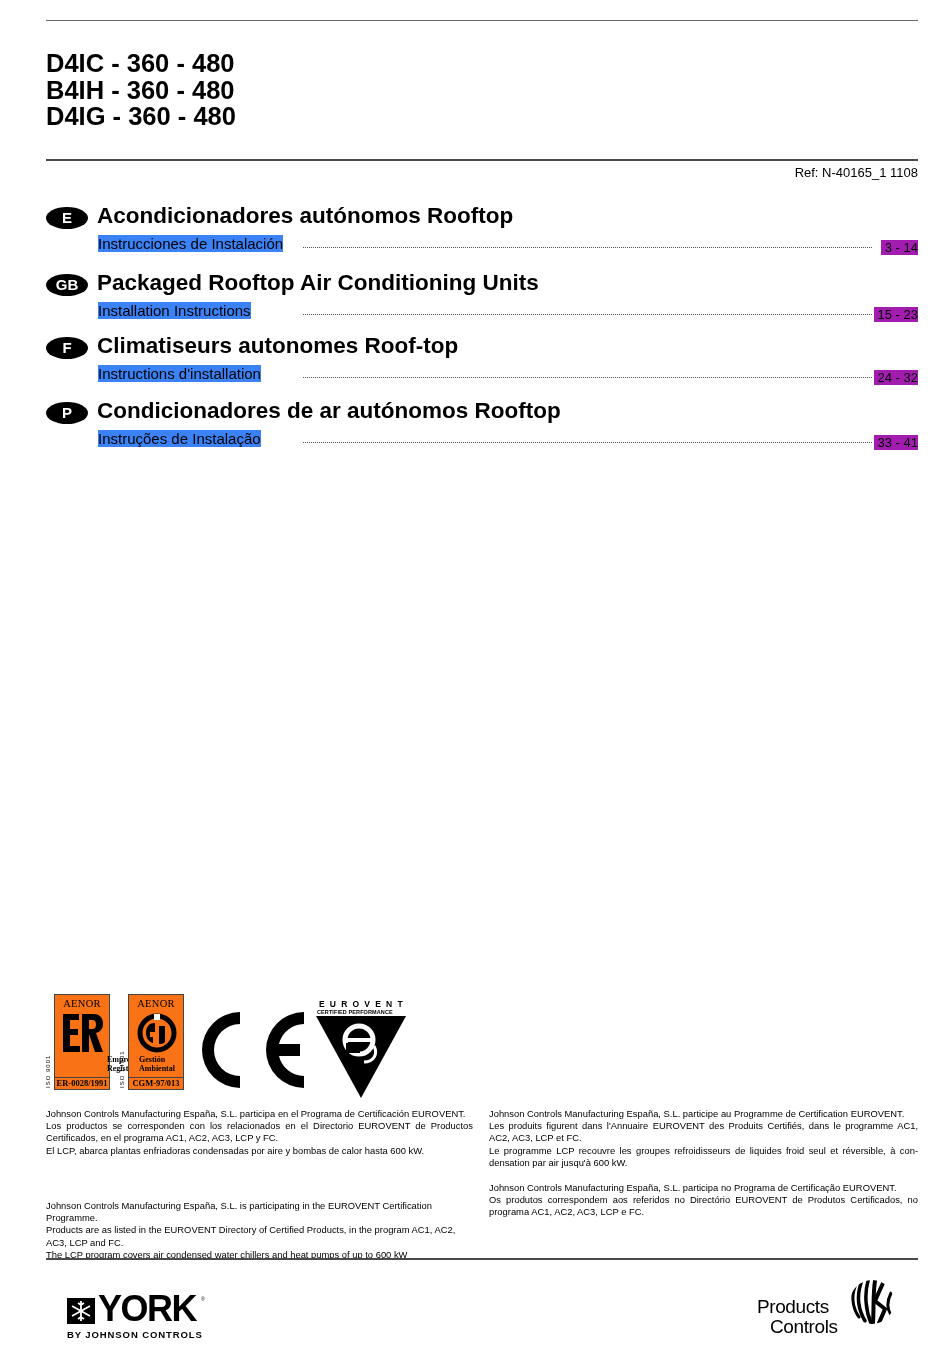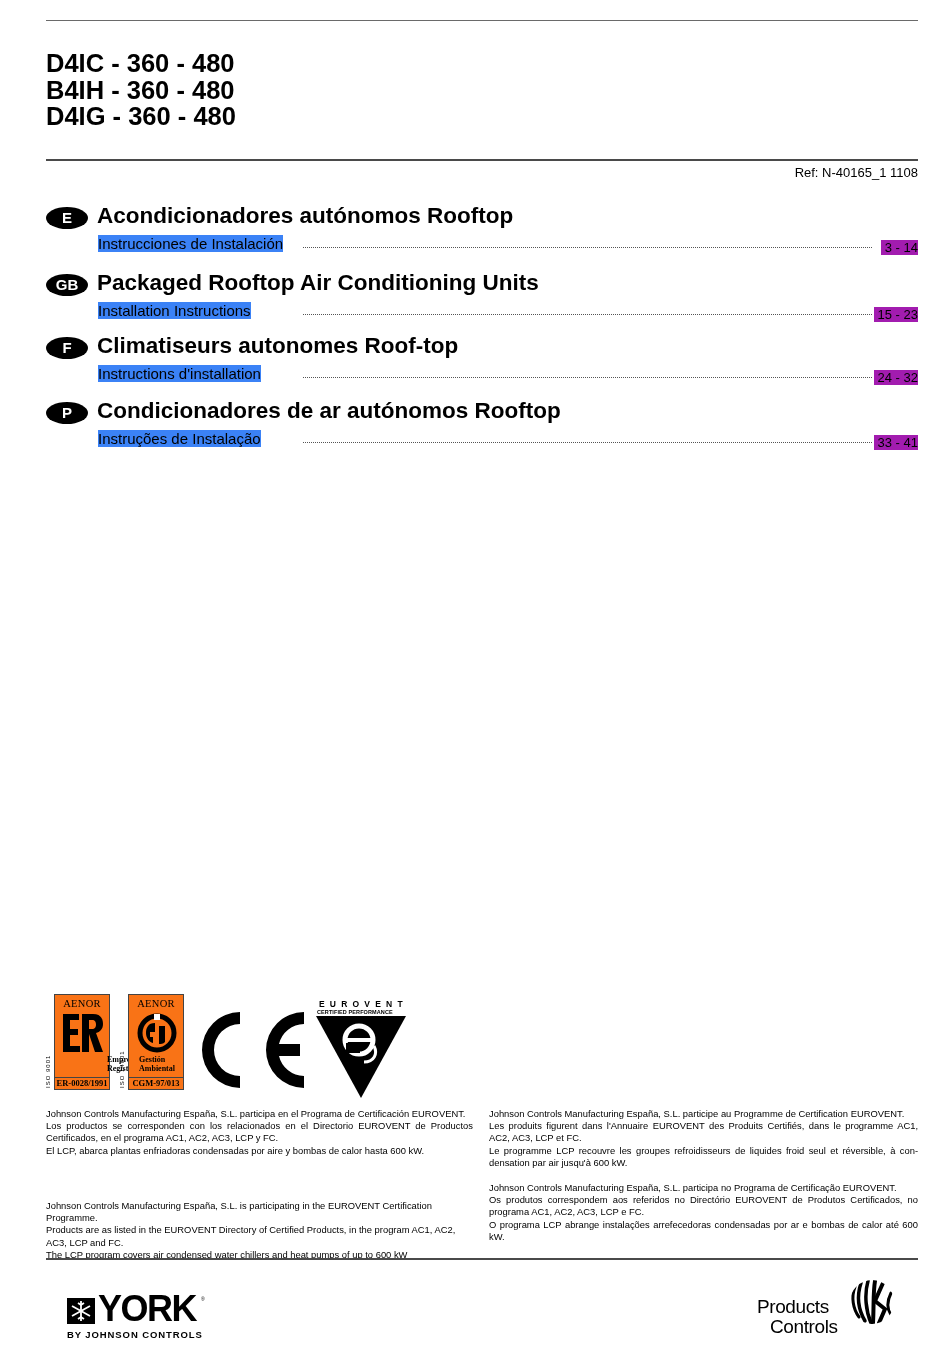--- a/index.html
+++ b/index.html
@@ -150,21 +150,20 @@
 
 <div class="cert" style="left:489px; top:1108px; width:429px;">
   <p>Johnson Controls Manufacturing España, S.L. participe au Programme de Certification EUROVENT.</p>
   <p>Les produits figurent dans l'Annuaire EUROVENT des Produits Certifiés, dans le programme AC1, AC2, AC3, LCP et FC.</p>
   <p>Le programme LCP recouvre les groupes refroidisseurs de liquides froid seul et réversible, à con-densation par air jusqu'à 600 kW.</p>
 </div>
 
 <div class="cert" style="left:489px; top:1182px; width:429px;">
   <p>Johnson Controls Manufacturing España, S.L. participa no Programa de Certificação EUROVENT.</p>
   <p>Os produtos correspondem aos referidos no Directório EUROVENT de Produtos Certificados, no programa AC1, AC2, AC3, LCP e FC.</p>
-  <p>O programa LCP abrange instalações arrefecedoras condensadas por ar e bombas de calor até 600 kW.</p>
 </div>
 
 <div class="hr dark" style="top:1258px;"></div>
 
 <div class="york">
   <div class="york-box">
     <svg width="28" height="26" viewBox="0 0 28 26" style="position:absolute; left:0; top:0;">
       <g stroke="#fff" stroke-width="1.8" fill="none">
         <line x1="14" y1="3" x2="14" y2="23"></line>
         <line x1="5" y1="8" x2="23" y2="18"></line>

